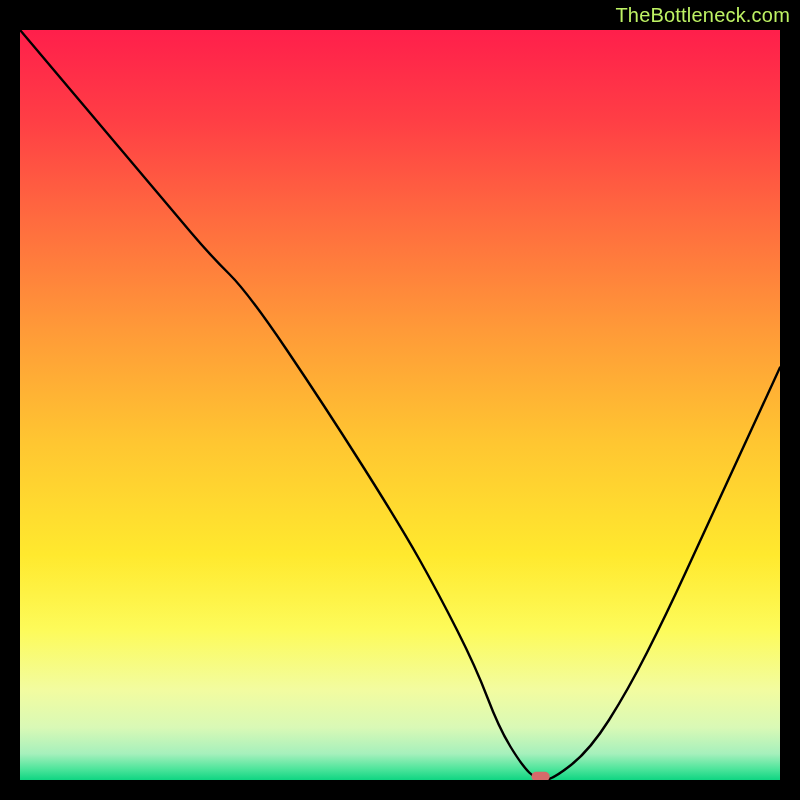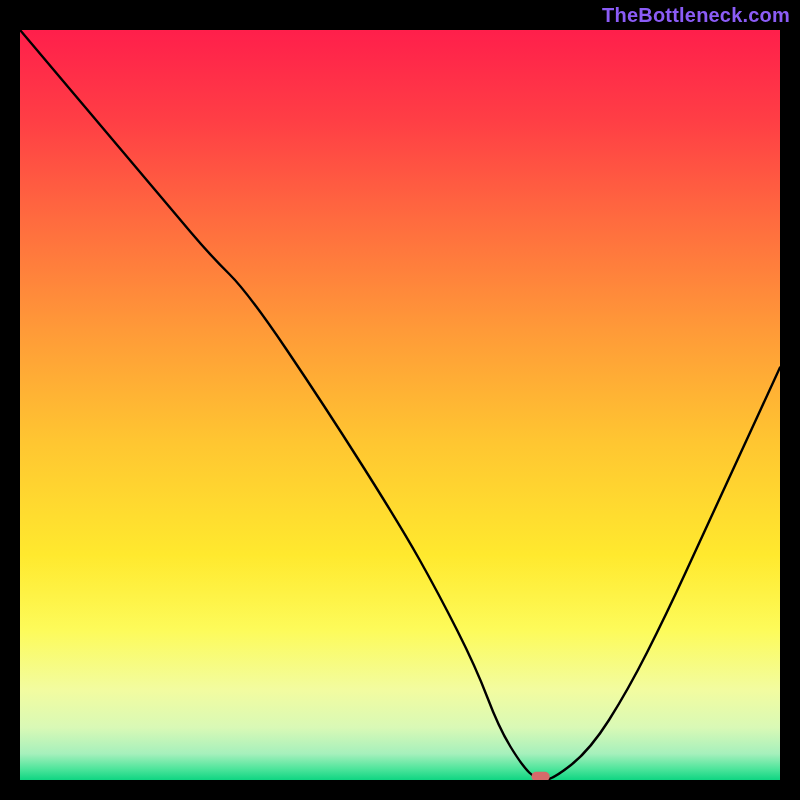--- a/index.html
+++ b/index.html
@@ -9,22 +9,22 @@
     width: 800px;
     height: 800px;
     background: #000;
   }
   .watermark {
     position: absolute;
     top: 4px;
     right: 10px;
     font-family: Arial, Helvetica, sans-serif;
     font-size: 20px;
-    font-weight: bold;
-    color: #8b5cf6;
+    font-weight: normal;
+    color: #bef264;
     z-index: 10;
     letter-spacing: 0.2px;
   }
   .plot-area {
     position: absolute;
     left: 20px;
     top: 30px;
     width: 760px;
     height: 750px;
   }

